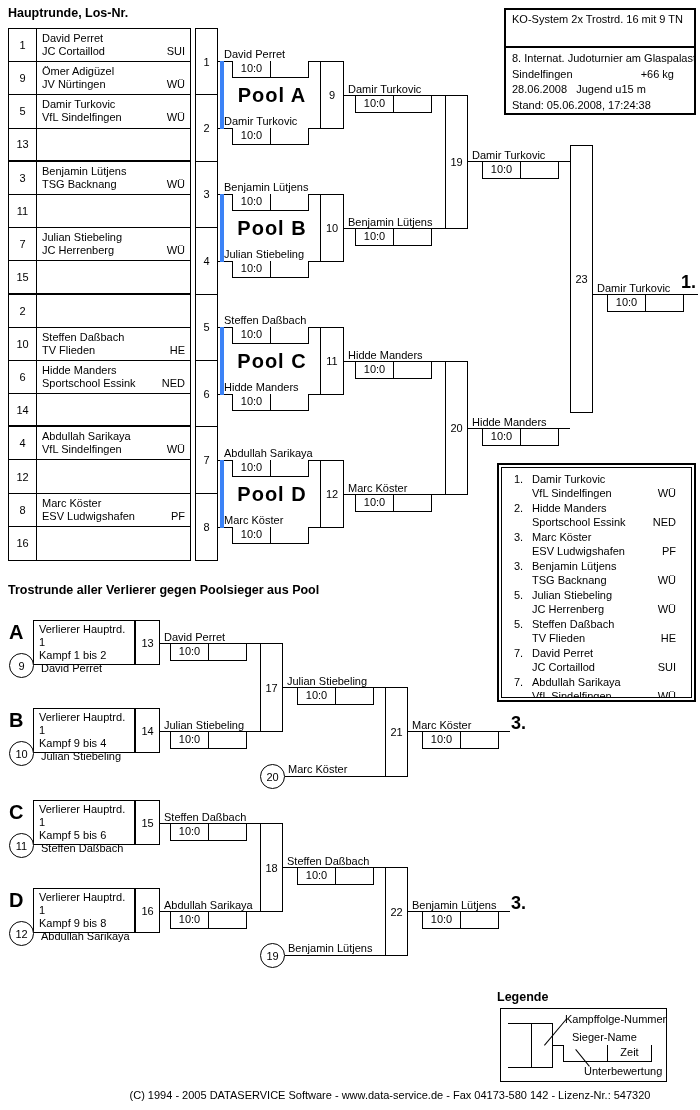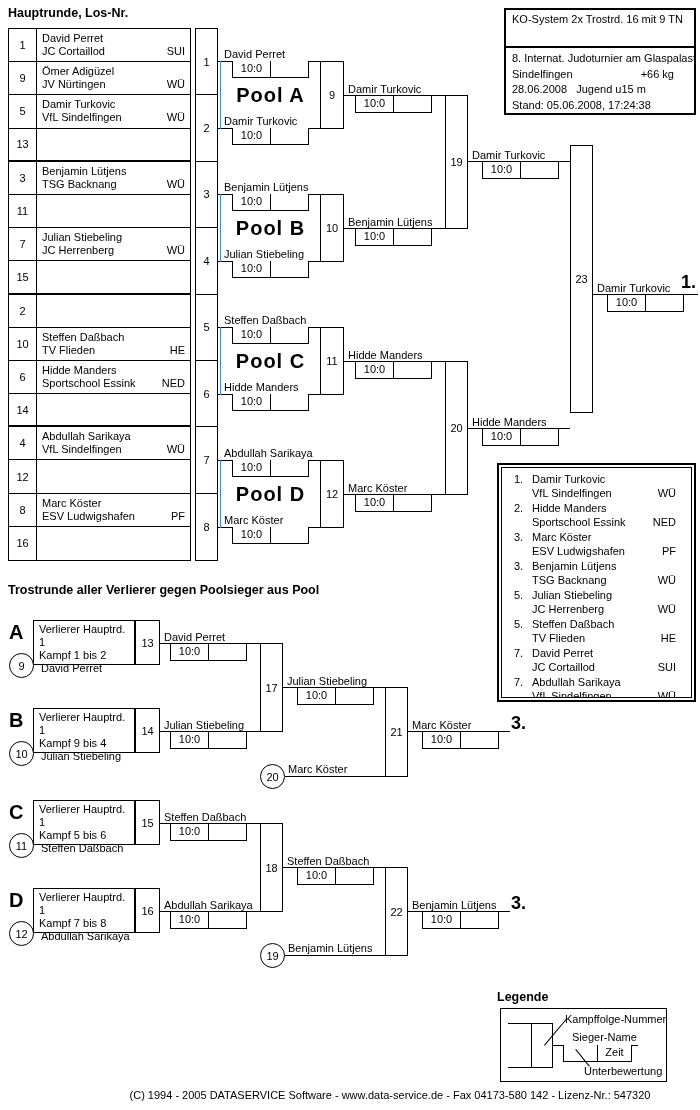--- a/index.html
+++ b/index.html
@@ -14,21 +14,21 @@
   .trow.g{border-bottom-width:2px;}
   .tnr{width:27px;flex:none;border-right:1px solid #000;display:flex;align-items:center;justify-content:center;}
   .tinfo{flex:1;padding:3px 5px 0 5px;line-height:13px;overflow:hidden;}
   .tclub{display:flex;}
   .tclub .reg{margin-left:auto;}
   
   .mcol{position:absolute;left:195px;top:28px;width:23px;height:533px;border:1px solid #000;box-sizing:border-box;}
   .mcell{height:66.38px;border-bottom:1px solid #000;box-sizing:border-box;display:flex;align-items:center;justify-content:center;}
   .mcell.last{border-bottom:none;}
   
-  .prect{position:absolute;width:100px;border-left:1px solid #3b82f6;box-sizing:border-box;display:flex;align-items:center;justify-content:center;}
+  .prect{position:absolute;width:100px;border-left:4px solid #3b82f6;box-sizing:border-box;display:flex;align-items:center;justify-content:center;}
   .plabel{font-weight:bold;font-size:20px;letter-spacing:1px;white-space:nowrap;}
   .nbox,.conn{position:absolute;border:1px solid #000;background:#fff;box-sizing:border-box;display:flex;align-items:center;justify-content:center;}
   .bname{position:absolute;white-space:nowrap;height:12px;line-height:12px;}
   .sbox{position:absolute;width:77px;height:17px;border:1px solid #000;border-top:none;box-sizing:border-box;display:flex;background:#fff;}
   .sc{flex:1;text-align:center;line-height:15px;}
   .sc.div{border-right:1px solid #000;}
   
   .wtag{position:absolute;height:0;border-top:1px solid #000;}
   .wname{position:absolute;bottom:1px;left:4px;white-space:nowrap;}
   .wscore{position:absolute;top:0;width:77px;height:17px;border:1px solid #000;border-top:none;box-sizing:border-box;display:flex;background:#fff;}
@@ -412,21 +412,21 @@
     <div class="wname">Steffen Daßbach</div>
     <div class="wscore" style="left:10px;">
         <span class="sc div">10:0</span>
         <span class="sc"></span>
       </div>
   </div>
 
   <div class="glabel" style="left:9px;top:889px;">D</div>
   <div class="gbox" style="left:33px;top:888px;">
     <div>Verlierer Hauptrd. 1</div>
-    <div>Kampf 7 bis 8</div>
+    <div>Kampf 9 bis 8</div>
     <div class="l3">Abdullah Sarikaya</div>
   </div>
   <div class="mbox" style="left:135px;top:888px;">16</div>
   <div class="circ" style="left:9px;top:921px;">12</div>
   <div class="wtag" style="left:160px;top:911px;width:100px;">
     <div class="wname">Abdullah Sarikaya</div>
     <div class="wscore" style="left:10px;">
         <span class="sc div">10:0</span>
         <span class="sc"></span>
       </div>
@@ -543,21 +543,21 @@
         </div>
     </div>
   </div>
 
   <div class="title" style="left:497px;top:990px;">Legende</div>
   <div class="lbox"></div>
   <div class="hline" style="left:508px;top:1023px;width:23px;"></div>
   <div class="hline" style="left:508px;top:1067px;width:23px;"></div>
   <div class="conn" style="left:531px;top:1023px;width:22px;height:45px;"></div>
   <div class="hline" style="left:553px;top:1045px;width:85px;"></div>
-  <div class="sbox" style="left:563px;top:1045px;width:69px;">
+  <div class="sbox" style="left:563px;top:1045px;width:89px;">
       <span class="sc div"></span>
       <span class="sc">Zeit</span>
     </div>
   <div class="bname" style="left:565px;top:1013px;">Kampffolge-Nummer</div>
   <div class="bname" style="left:572px;top:1031px;">Sieger-Name</div>
   <div class="bname" style="left:584px;top:1065px;">Unterbewertung</div>
   <div class="diag" style="left:544px;top:1045px;width:35px;transform:rotate(-50deg);"></div>
   <div class="diag" style="left:576px;top:1049px;width:22px;transform:rotate(51deg);"></div>
 
   <div class="footer">(C) 1994 - 2005 DATASERVICE Software - www.data-service.de - Fax 04173-580 142 - Lizenz-Nr.: 547320</div>

